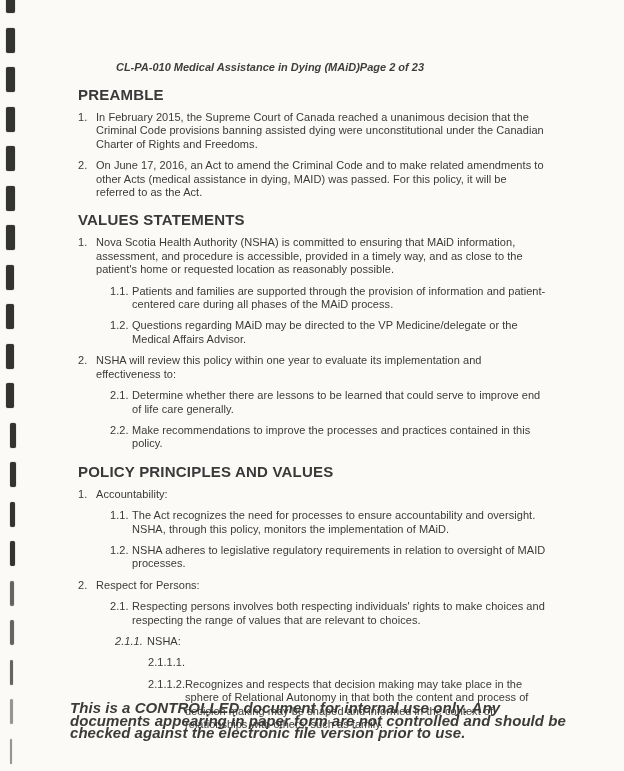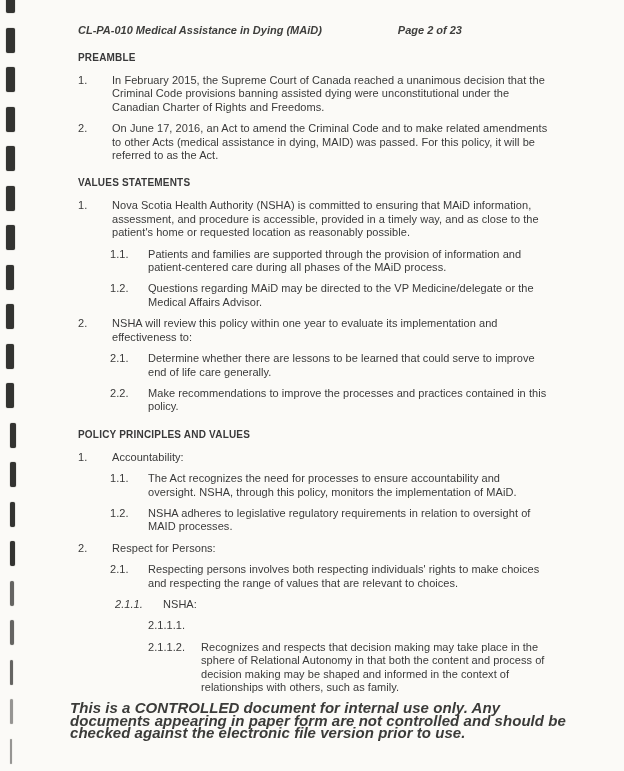--- a/index.html
+++ b/index.html
@@ -14,38 +14,38 @@
   .scan-page { position: absolute; inset: 0; }
 
   
   .binding-strip { position: absolute; left: 0; top: 0; width: 26px; height: 100%; }
   .binding-mark { position: absolute; background: #333331; border-radius: 2px; box-shadow: 0 0 1px #55534f; }
 
   
   .page { position: absolute; left: 78px; top: 24px; width: 470px; }
 
   .doc-header {
-    display: flex; justify-content: space-between;
+    display: flex; justify-content: center;
     width: 384px;
     font-size: 11px; font-weight: bold; font-style: italic;
-    color: #3e3e3c; line-height: 13px;
+    color: #3e3e3c; line-height: 13px; margin-top: 37px;
   }
 
   .section-heading {
-    font-size: 10px; font-weight: bold; color: #39393a;
+    font-size: 15px; font-weight: bold; color: #39393a;
     letter-spacing: 0.2px; margin-top: 13px; line-height: 16px;
   }
 
   .list-item { display: flex; margin-top: 8px; font-size: 11px; line-height: 13.4px; letter-spacing: 0.05px; }
   .item-num { flex: none; }
   .level-1 .item-num { margin-left: 0;    width: 18px; }
   .level-2 .item-num { margin-left: 32px; width: 22px; }
   .level-3 .item-num { margin-left: 37px; width: 32px; font-style: italic; }
   .level-4 .item-num { margin-left: 70px; width: 37px; }
-  .item-text { flex: 1; margin-left: 16px; }
+  .item-text { flex: 1; }
   .italic { }
 
   .doc-footer {
     position: absolute; left: 70px; top: 702px; width: 500px;
     font-size: 15px; line-height: 12.6px;
     font-weight: bold; font-style: italic; color: #3b3b39;
     letter-spacing: 0.05px;
   }
 </style>
 </head>

